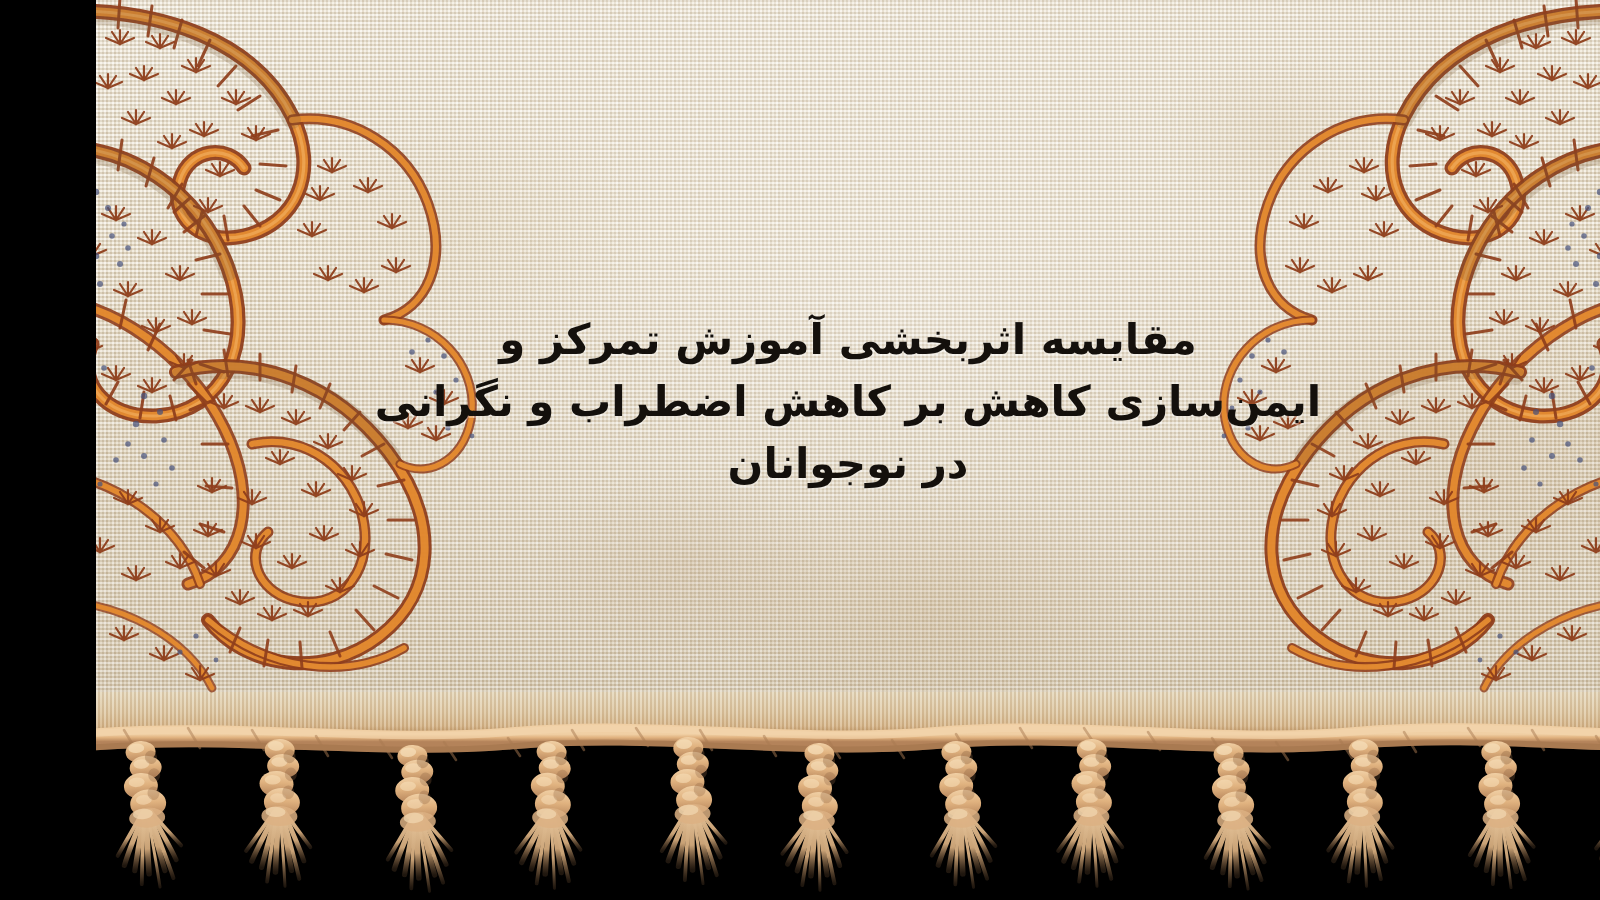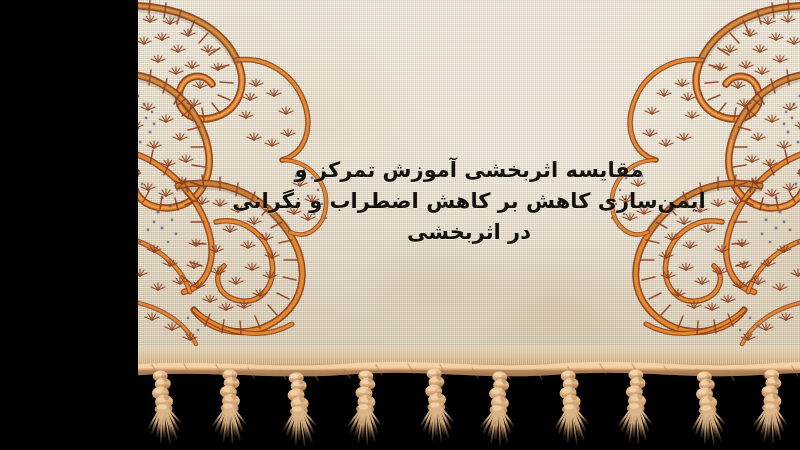--- a/index.html
+++ b/index.html
@@ -2,21 +2,21 @@
 <html lang="fa" dir="rtl"><head>
 <meta charset="utf-8">
 <title>Presentation Title Slide</title>
 <style>
   html,body{margin:0;padding:0;background:#000;}
   body{
     font-family:"DejaVu Sans","Liberation Sans",sans-serif;
   }
   #slide{
     position:relative;
-    width:662px;height:450px;
+    width:752px;height:450px;
     overflow:hidden;
     background:#000000;
   }
 
   
   .fabric{
     position:absolute;
     left:0;top:0;width:800px;height:372px;
     background-color:#e9dfca;
     background-image:
@@ -558,21 +558,21 @@
           <path d="M-20,76 C22,72 58,98 72,136"></path>
           <path d="M48,188 C88,178 128,194 154,228"></path>
         </g>
       </g>
     </svg>
   </div>
 
   <div class="title-block">
     <div class="title-line">مقایسه اثربخشی آموزش تمرکز و</div>
     <div class="title-line">ایمن‌سازی کاهش بر کاهش اضطراب و نگرانی</div>
-    <div class="title-line">در اثربخشی</div>
+    <div class="title-line">در نوجوانان</div>
   </div>
 
   <div class="fringe">
     <svg viewBox="0 0 800 90" xmlns="http://www.w3.org/2000/svg">
       <defs>
         <linearGradient id="cord" x1="0" y1="0" x2="0" y2="1">
           <stop offset="0%" stop-color="#f0cfa4"></stop>
           <stop offset="45%" stop-color="#e0b27f"></stop>
           <stop offset="100%" stop-color="#b4835a"></stop>
         </linearGradient>

